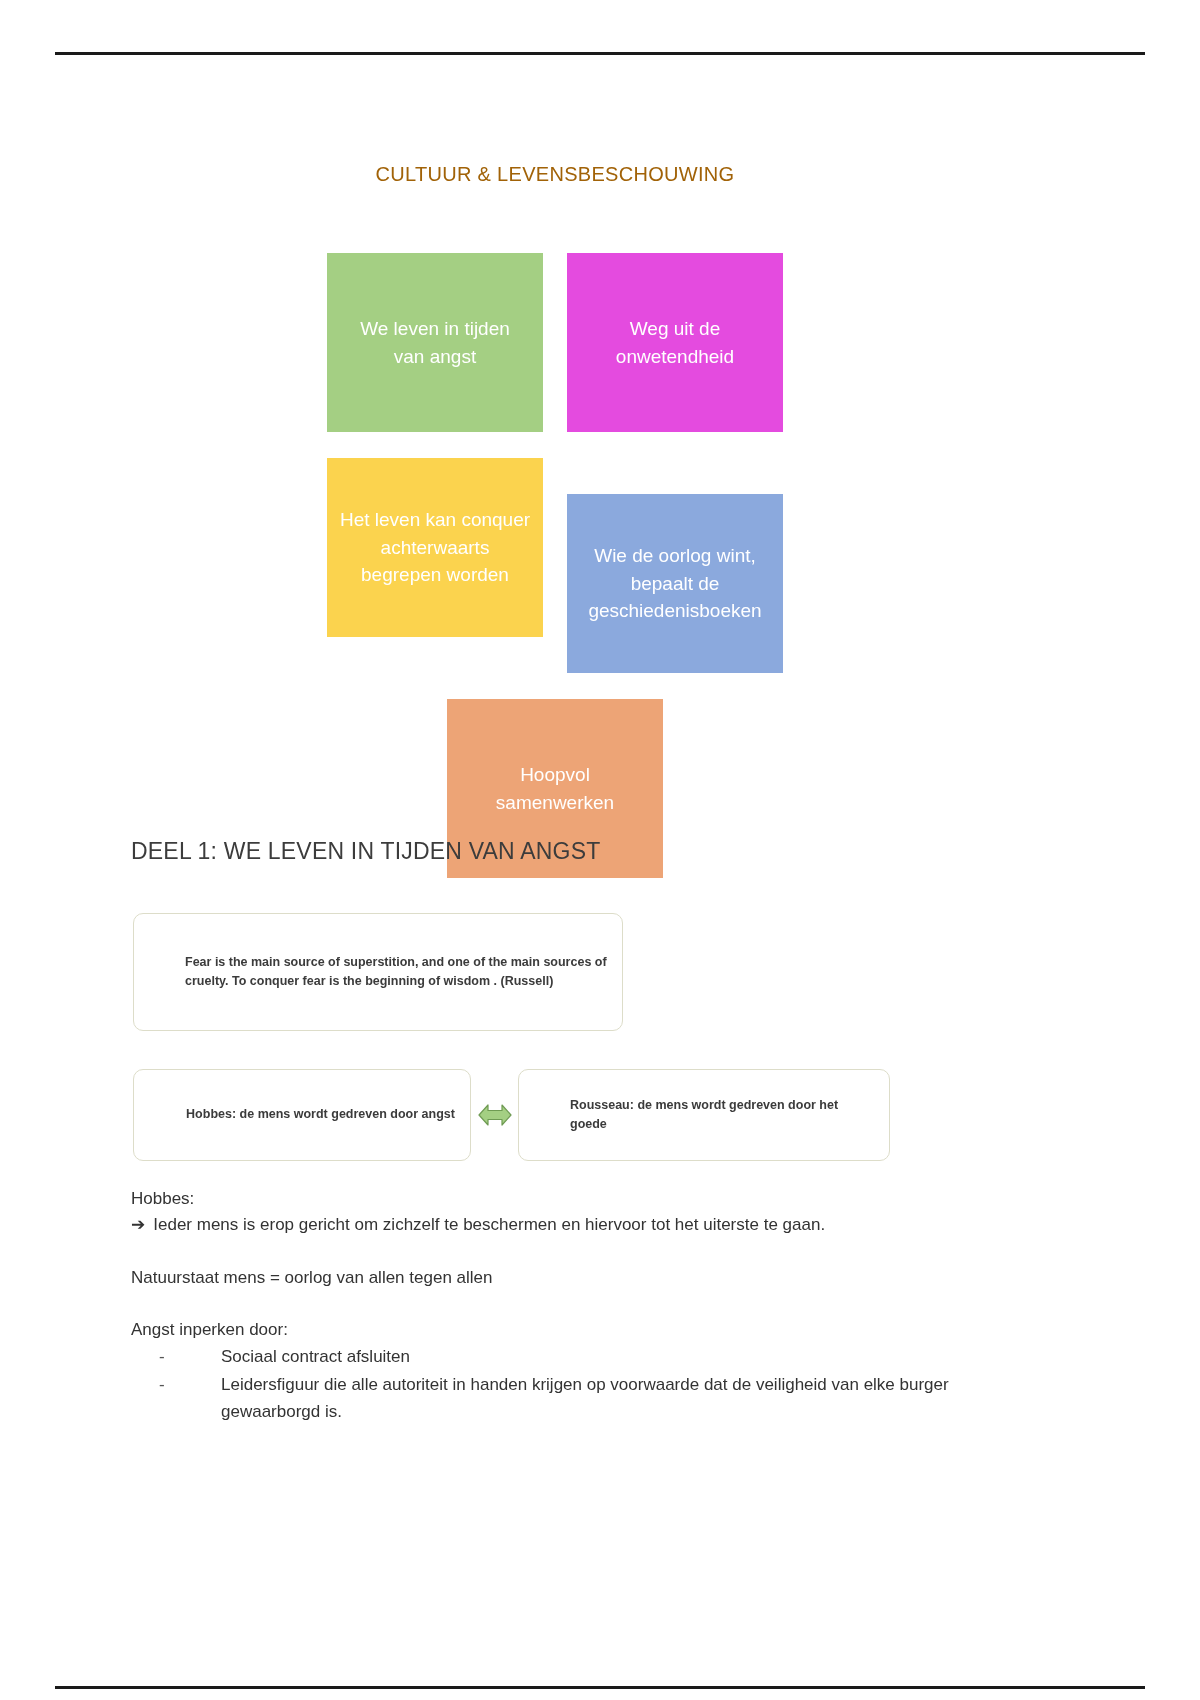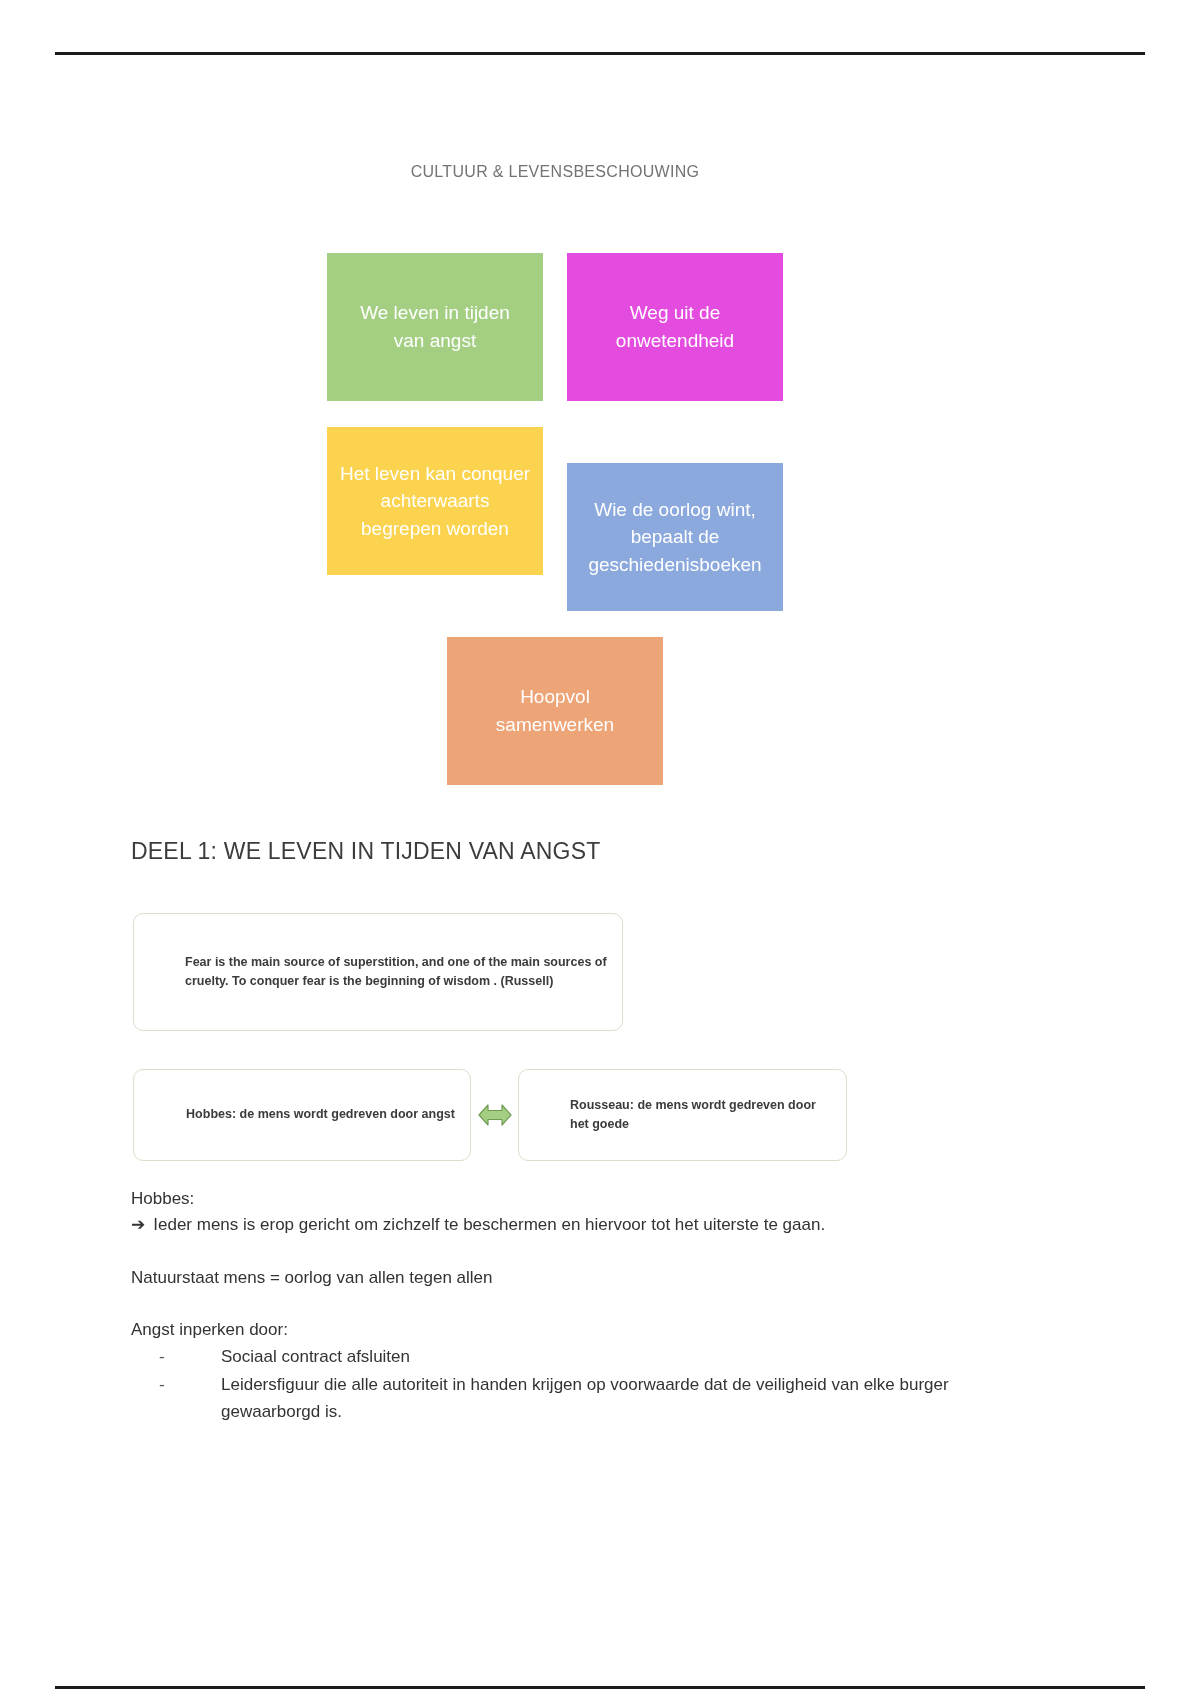--- a/index.html
+++ b/index.html
@@ -32,42 +32,42 @@
   .rule.header { top: 52px; }
   .rule.footer { top: 1686px; }
 
   
   .doc-title {
     position: absolute;
     top: 163px;
     left: 0;
     width: 1110px;
     text-align: center;
-    font-size: 16px;
+    font-size: 20px;
     font-weight: 400;
     letter-spacing: 0.3px;
-    color: #737373;
+    color: #a16207;
   }
 
   
   .box-grid {
     position: absolute;
     top: 253px;
     left: 0;
     width: 1110px;
   }
   .box-row {
     display: flex;
     justify-content: center;
     gap: 24px;
     margin-bottom: 26px;
   }
   .cbox {
     width: 216px;
-    height: 148px;
+    height: 179px;
     display: flex;
     align-items: center;
     justify-content: center;
     text-align: center;
     color: #ffffff;
     font-size: 19px;
     line-height: 1.45;
     padding: 0 12px;
     box-sizing: border-box;
   }
@@ -128,21 +128,21 @@
   .hobbes-box {
     top: 1069px;
     left: 133px;
     width: 338px;
     height: 92px;
     justify-content: center;
   }
   .rousseau-box {
     top: 1069px;
     left: 518px;
-    width: 329px;
+    width: 372px;
     height: 92px;
   }
 
   
   .double-arrow {
     position: absolute;
     top: 1098px;
     left: 477px;
     width: 36px;
     height: 34px;

